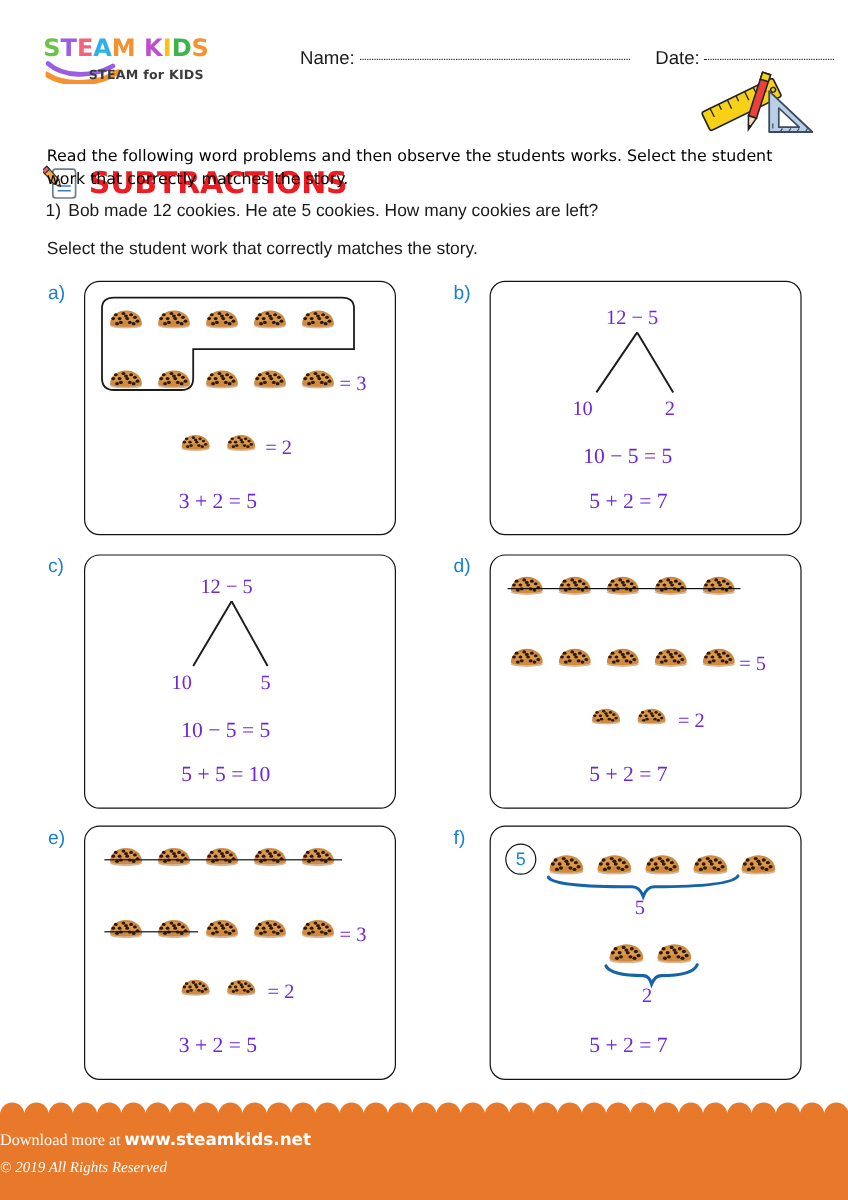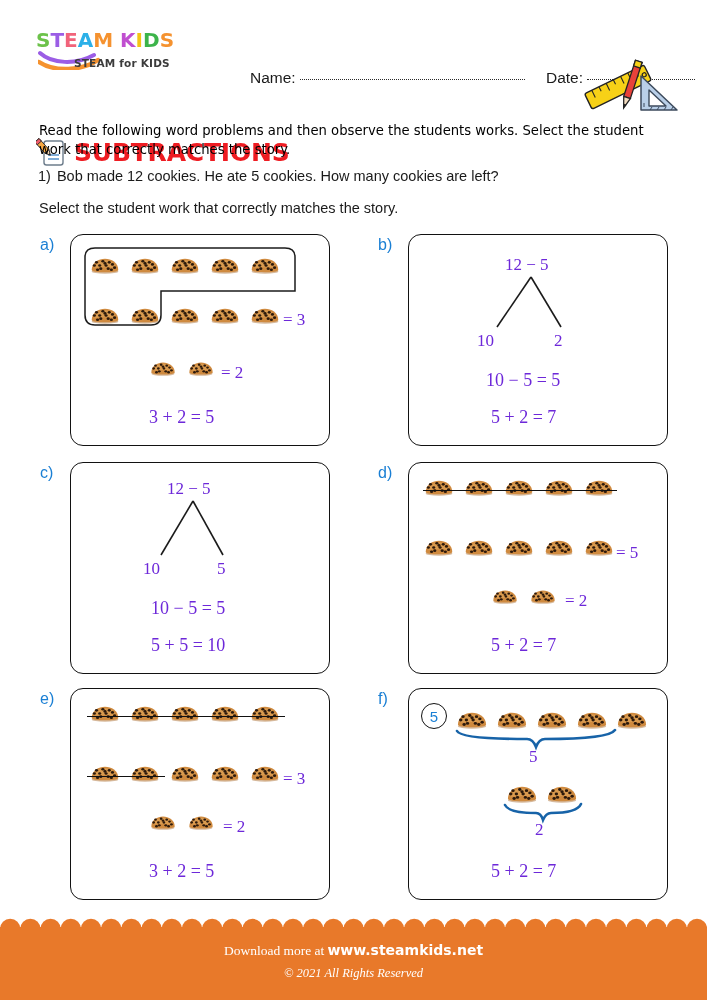--- a/index.html
+++ b/index.html
@@ -50,21 +50,20 @@
     letter-spacing: 0.2px;
     white-space: nowrap;
   }
 
   .name-field, .date-field {
     position: absolute;
     font-family: "Liberation Sans", sans-serif;
     font-size: 15.5px;
     color: #1a1a1a;
     white-space: nowrap;
-    margin-top: 29px;
   }
   .name-field { left: 250px; top: 40px; }
   .date-field { left: 546px; top: 40px; }
   .rule {
     display: inline-block;
     border-bottom: 1.4px dotted #2a2a2a;
     vertical-align: 3px;
     margin-left: 4px;
   }
   .rule.long  { width: 225px; }
@@ -202,21 +201,21 @@
     background: #e8792a;
   }
   .scallop {
     position: absolute;
     left: 0; top: -11px;
     width: 707px; height: 14px;
   }
   .footer-line1, .footer-line2 {
     position: absolute;
     width: 707px;
-    text-align: center;
+    text-align: left;
     color: #ffffff;
     font-family: "Liberation Serif", serif;
   }
   .footer-line1 { top: 14px; font-size: 13.5px; }
   .footer-line1 .site {
     font-family: "DejaVu Sans", sans-serif;
     font-weight: bold;
     font-size: 14px;
     margin-left: 3px;
   }
@@ -1191,14 +1190,14 @@
         <circle cx="656.6000000000001" cy="12" r="10.2"></circle>
         <circle cx="676.8000000000002" cy="12" r="10.2"></circle>
         <circle cx="697.0000000000002" cy="12" r="10.2"></circle>
         <circle cx="717.2000000000003" cy="12" r="10.2"></circle>
         <rect x="0" y="10" width="720" height="6"></rect>
       </g>
   </svg>
   <div class="footer-line1">
     <span>Download more at</span><span class="site">www.steamkids.net</span>
   </div>
-  <div class="footer-line2">© 2021 All Rights Reserved</div>
+  <div class="footer-line2">© 2019 All Rights Reserved</div>
 </div>
 
 </body></html>

